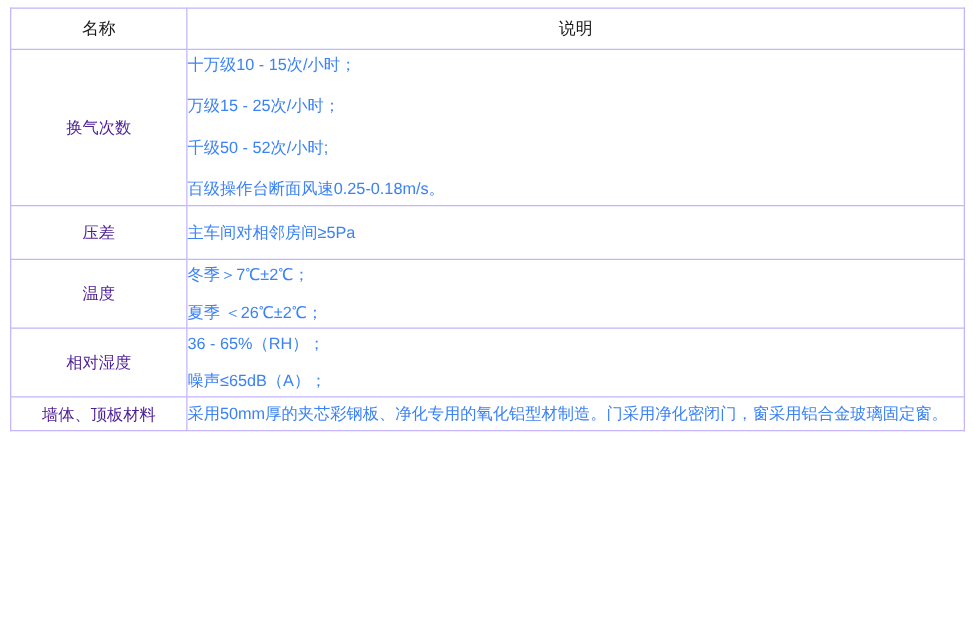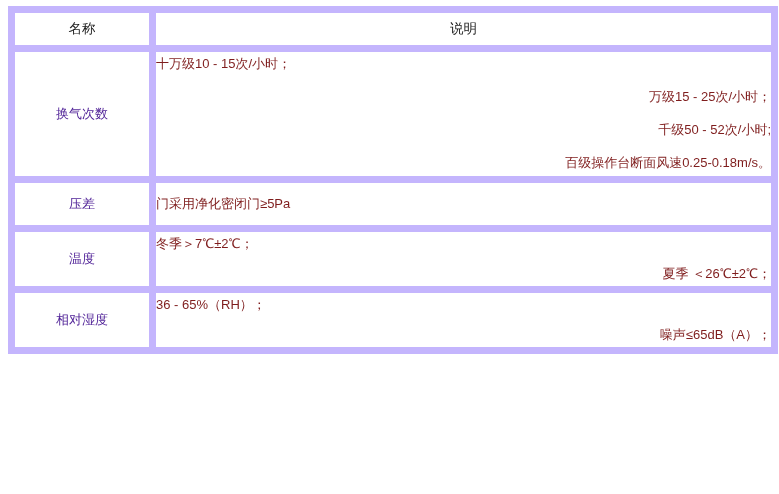--- a/index.html
+++ b/index.html
@@ -19,21 +19,21 @@
     box-sizing: border-box;
     padding: 6px 8px 0 8px;
   }
   table.spec {
     width: 763px;
     border-collapse: collapse;
     table-layout: fixed;
     font-size: 13px;
   }
   table.spec td, table.spec th {
-    border: 7px solid #c4b5fd;
+    border: 1px solid #c4b5fd;
     padding: 0;
     vertical-align: middle;
   }
   col.c-name { width: 141px; }
   col.c-desc { width: 622px; }
 
   .hdr-cell {
     text-align: center;
     font-weight: normal;
     height: 32px;
@@ -45,29 +45,28 @@
     padding: 8px 4px;
     font-size: 13px;
     line-height: 1.5;
     color: #4c1d95;
   }
   .desc-cell {
     text-align: left;
     padding: 8px 10px;
     font-size: 13px;
     line-height: 1.55;
-    color: #7f1d1d;
+    color: #3b82f6;
   }
   .desc-cell p {
     margin: 0;
     padding: 2px 0;
   }
   .desc-cell p + p {
     margin-top: 6px;
-    text-align: right;
   }
   .row-airchange .desc-cell p + p { margin-top: 9px; }
   .single-line .desc-cell { padding-top: 9px; padding-bottom: 9px; }
   .wrap-cell .desc-cell { line-height: 1.7; }
 </style>
 </head>
 <body>
 
 <div class="sheet">
   <table class="spec">
@@ -89,21 +88,21 @@
           <p>十万级10 - 15次/小时；</p>
           <p>万级15 - 25次/小时；</p>
           <p>千级50 - 52次/小时;</p>
           <p>百级操作台断面风速0.25-0.18m/s。</p>
         </td>
       </tr>
 
       <tr class="single-line">
         <td class="name-cell">压差</td>
         <td class="desc-cell">
-          <p>门采用净化密闭门≥5Pa</p>
+          <p>主车间对相邻房间≥5Pa</p>
         </td>
       </tr>
 
       <tr>
         <td class="name-cell">温度</td>
         <td class="desc-cell">
           <p>冬季＞7℃±2℃；</p>
           <p>夏季 ＜26℃±2℃；</p>
         </td>
       </tr>
@@ -111,17 +110,23 @@
       <tr>
         <td class="name-cell">相对湿度</td>
         <td class="desc-cell">
           <p>36 - 65%（RH）；</p>
           <p>噪声≤65dB（A）；</p>
         </td>
       </tr>
 
 
 
+      <tr class="wrap-cell">
+        <td class="name-cell">墙体、顶板材料</td>
+        <td class="desc-cell">
+          <p>采用50mm厚的夹芯彩钢板、净化专用的氧化铝型材制造。门采用净化密闭门，窗采用铝合金玻璃固定窗。</p>
+        </td>
+      </tr>
 
 
     </tbody>
   </table>
 </div>
 
 </body></html>

